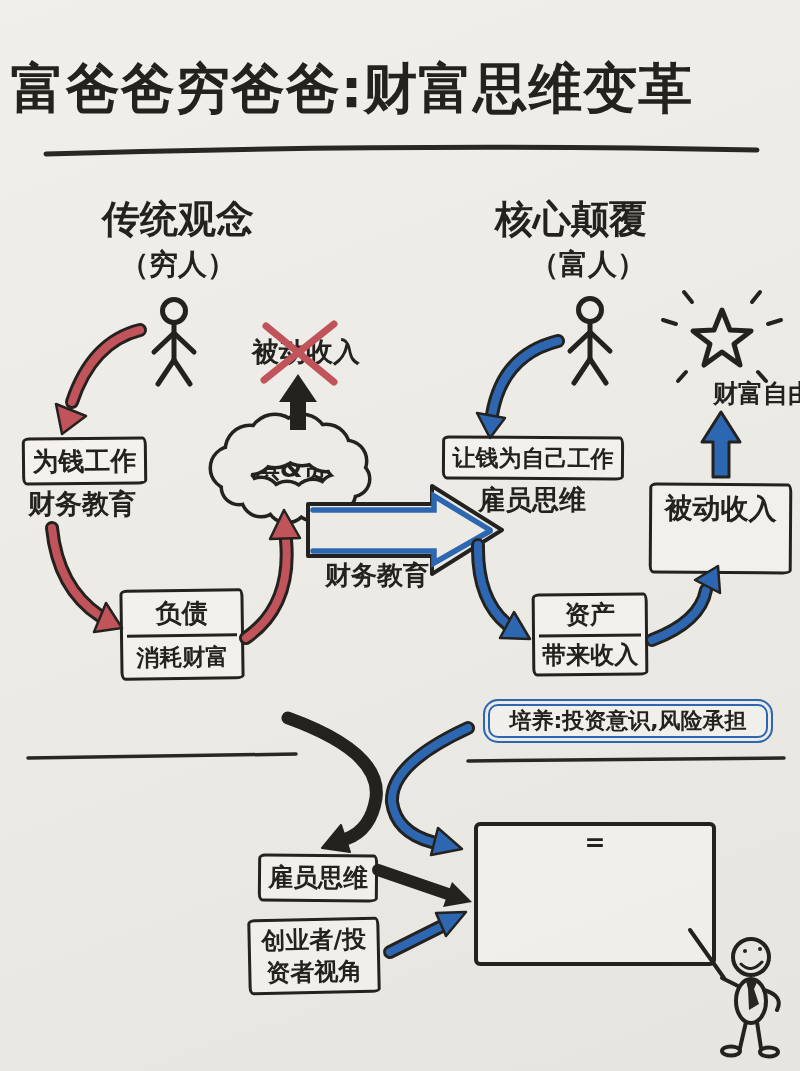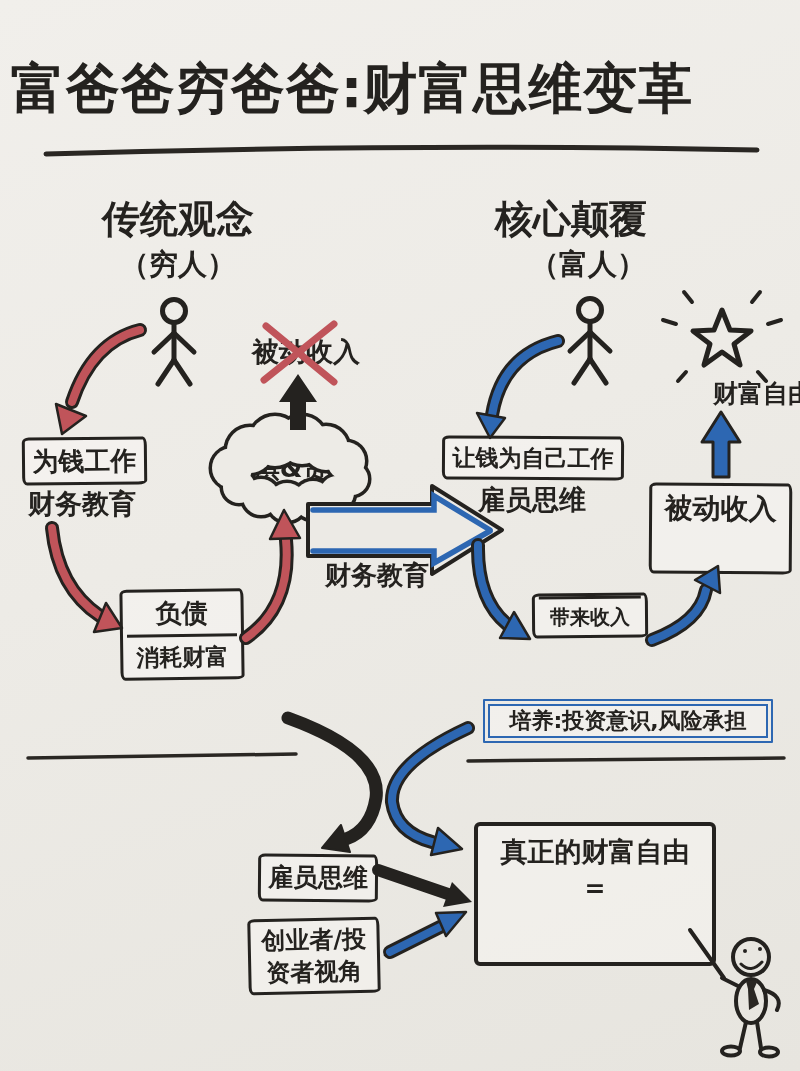--- a/index.html
+++ b/index.html
@@ -145,45 +145,45 @@
 
   <div class="txt" style="left:322px;top:516px;width:118px;font-size:26px;">思维变革</div>
   <div class="txt" style="left:314px;top:561px;width:126px;font-size:26px;text-align:center;">财务教育</div>
 
   <div class="box" style="left:442px;top:436px;width:176px;height:38px;line-height:38px;font-size:23px;transform:rotate(0.4deg);">
     <span>让钱为自己工作</span>
   </div>
   <div class="txt" style="left:462px;top:484px;width:140px;font-size:27px;">雇员思维</div>
 
   <div class="box" style="left:532px;top:593px;width:110px;transform:rotate(-0.5deg);">
+    <div style="font-size:25px;line-height:38px;">资产</div>
     <div class="divider"></div>
-    <div style="font-size:20px;line-height:36px;">带来收入</div>
+    <div style="font-size:24px;line-height:36px;">带来收入</div>
   </div>
 
   <div class="box" style="left:649px;top:483px;width:137px;height:82px;padding-top:3px;transform:rotate(0.4deg);">
     <div style="font-size:28px;line-height:40px;">被动收入</div>
   </div>
 
   <div class="txt" style="left:666px;top:380px;width:112px;font-size:25px;margin-left:41px;">财富自由</div>
 
-  <div class="box" style="left:483px;top:699px;width:286px;height:40px;line-height:40px;font-size:22px;border:2.5px solid #2d67b2;box-shadow:inset 0 0 0 3px #edebe6, inset 0 0 0 5px #2d67b2;border-radius:1px;">
+  <div class="box" style="left:483px;top:699px;width:286px;height:40px;line-height:40px;font-size:22px;border:2.5px solid #2d67b2;box-shadow:inset 0 0 0 3px #edebe6, inset 0 0 0 5px #2d67b2;border-radius:15px;">
     <span>培养:投资意识,风险承担</span>
   </div>
 
   <div class="box" style="left:258px;top:854px;width:114px;height:42px;line-height:42px;font-size:25px;transform:rotate(0.5deg);">
     <span>雇员思维</span>
   </div>
 
   <div class="box" style="left:248px;top:918px;width:126px;padding:3px 0;transform:rotate(-1.2deg);">
     <div style="font-size:24px;line-height:32px;">创业者/投</div>
     <div style="font-size:24px;line-height:32px;">资者视角</div>
   </div>
 
   <div class="box" style="left:474px;top:822px;width:234px;height:136px;border-width:4px;border-radius:6px;">
-    <div style="font-size:27px;line-height:40px;margin-top:6px;">真正的财富自由</div>
     <div style="font-size:25px;line-height:34px;font-weight:800;">=</div>
   </div>
 </div>
 
 <svg id="arrow-layer" width="800" height="1071" viewBox="0 0 800 1071">
 
   <g stroke="#c0545a" stroke-width="7" stroke-linecap="round">
     <line x1="266" y1="326" x2="334" y2="382"></line>
     <line x1="334" y1="324" x2="264" y2="380"></line>
   </g>

